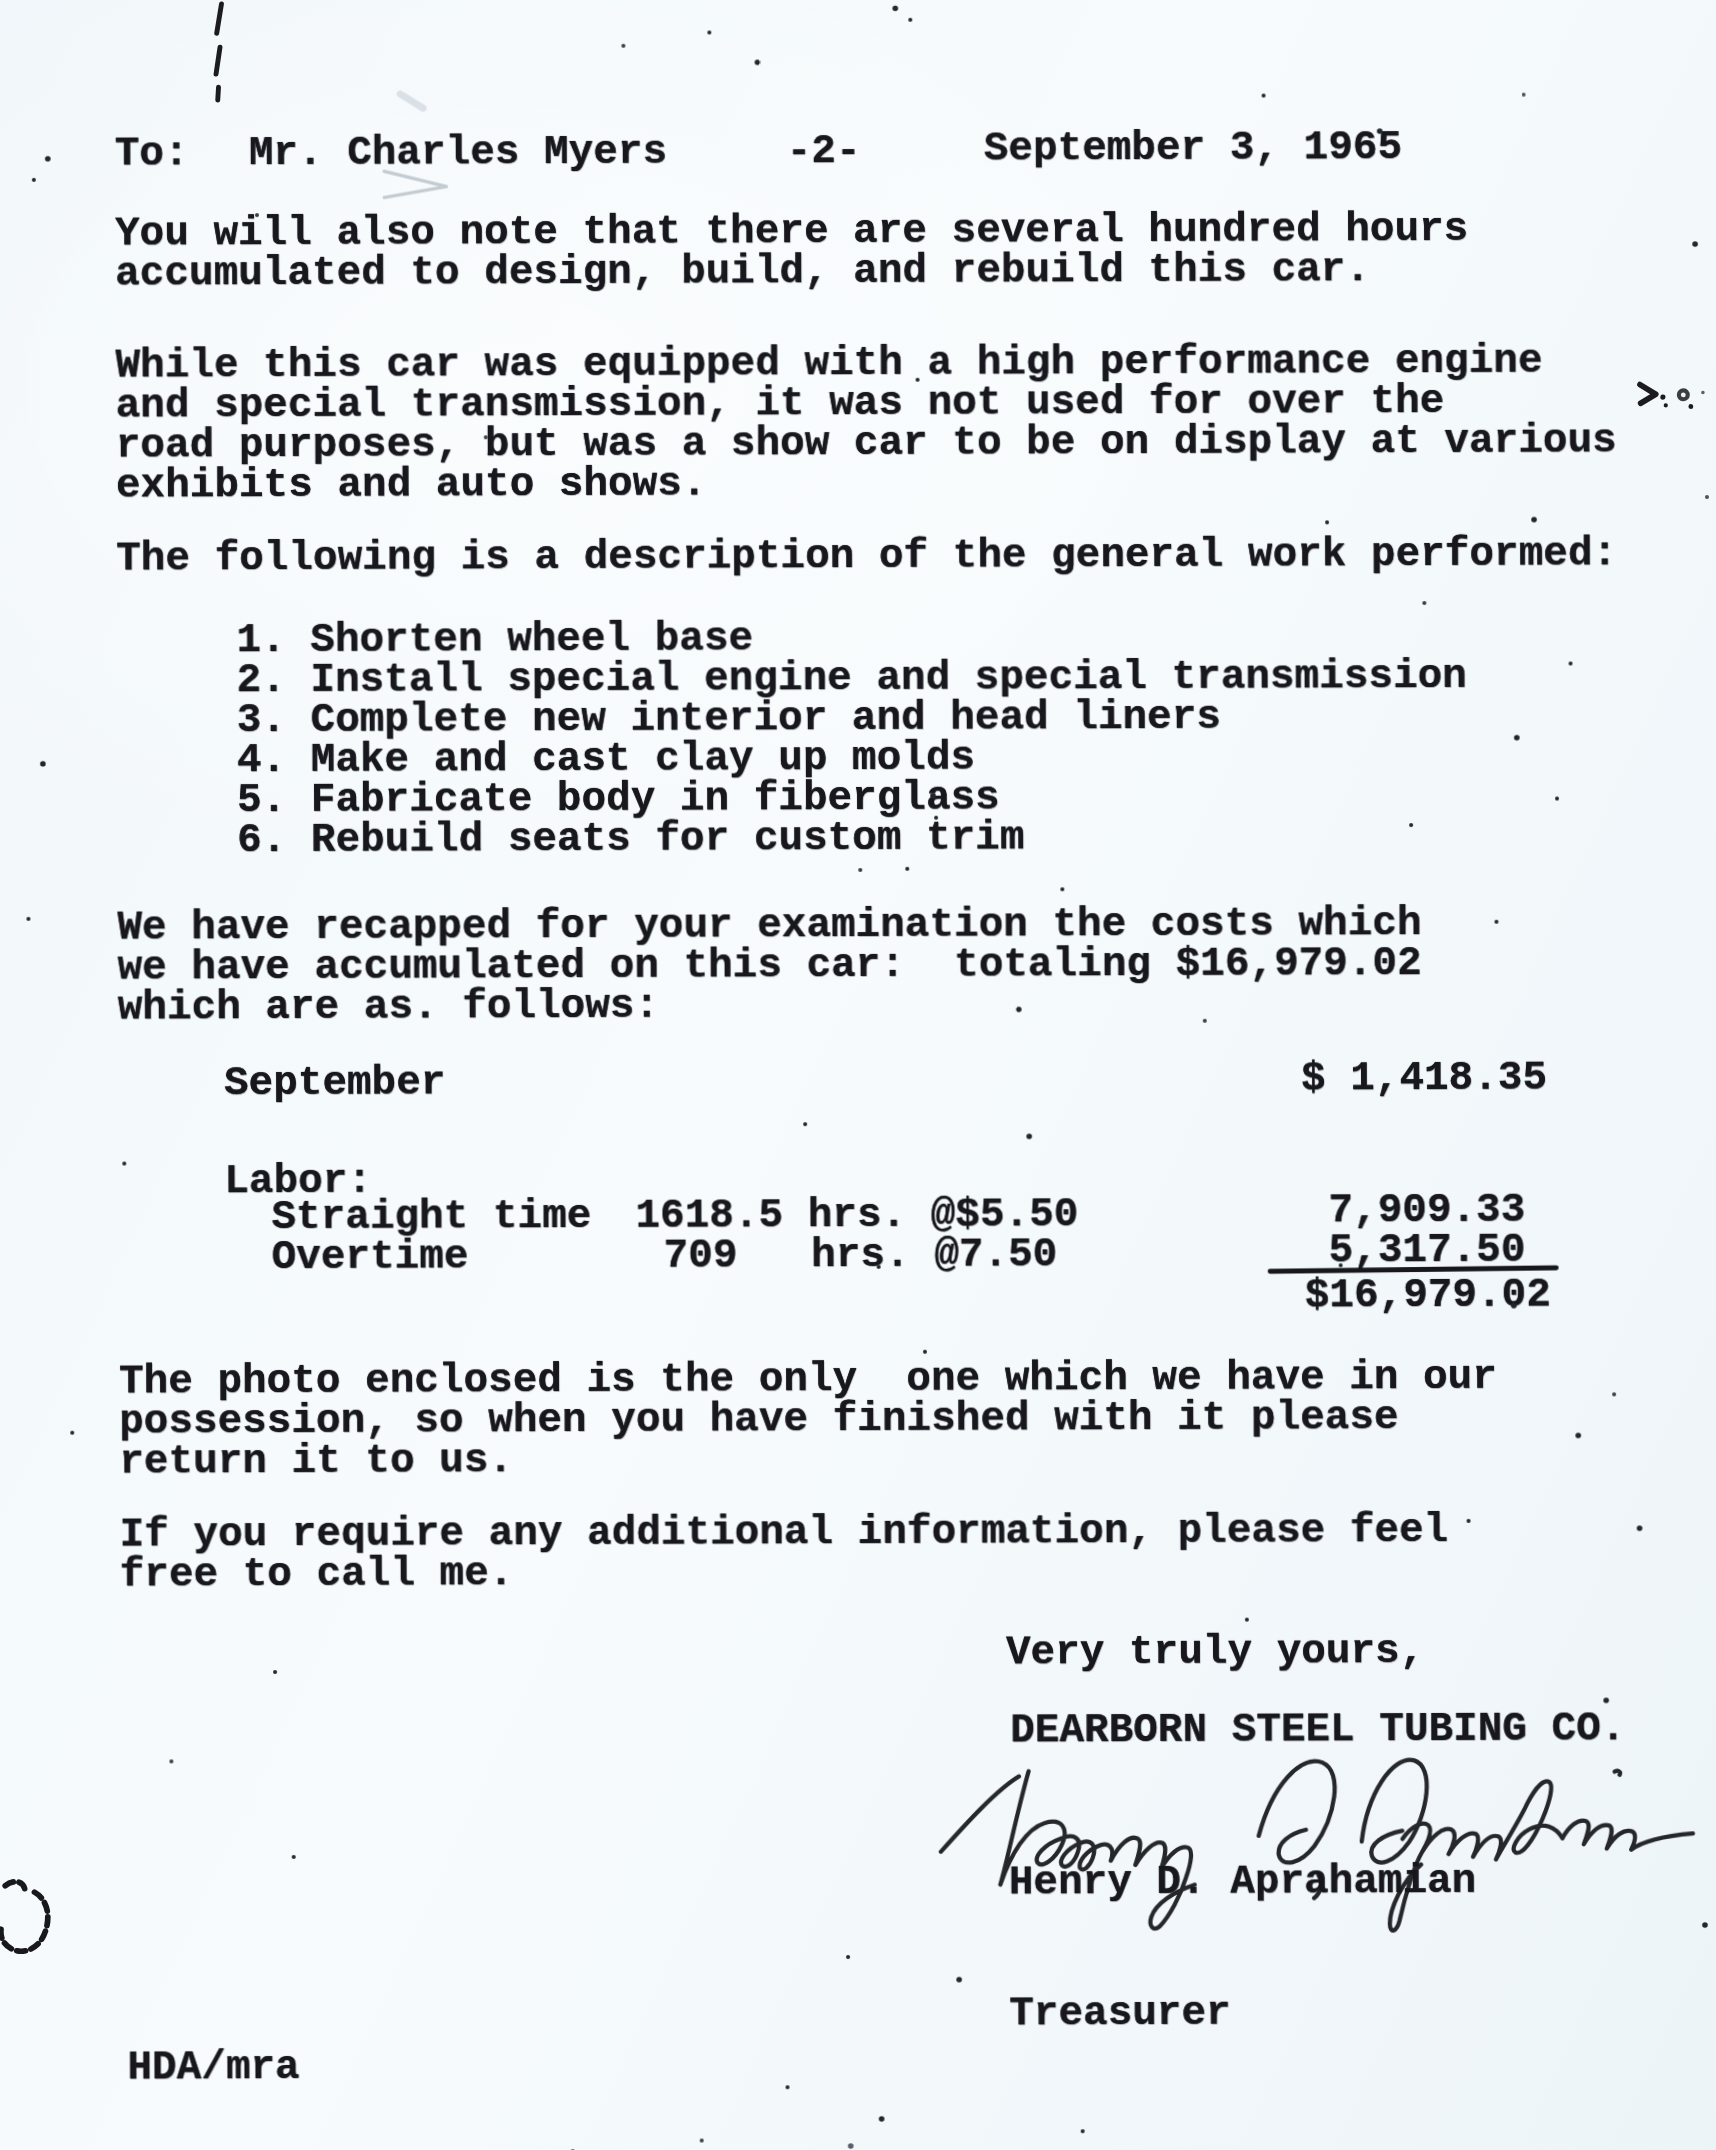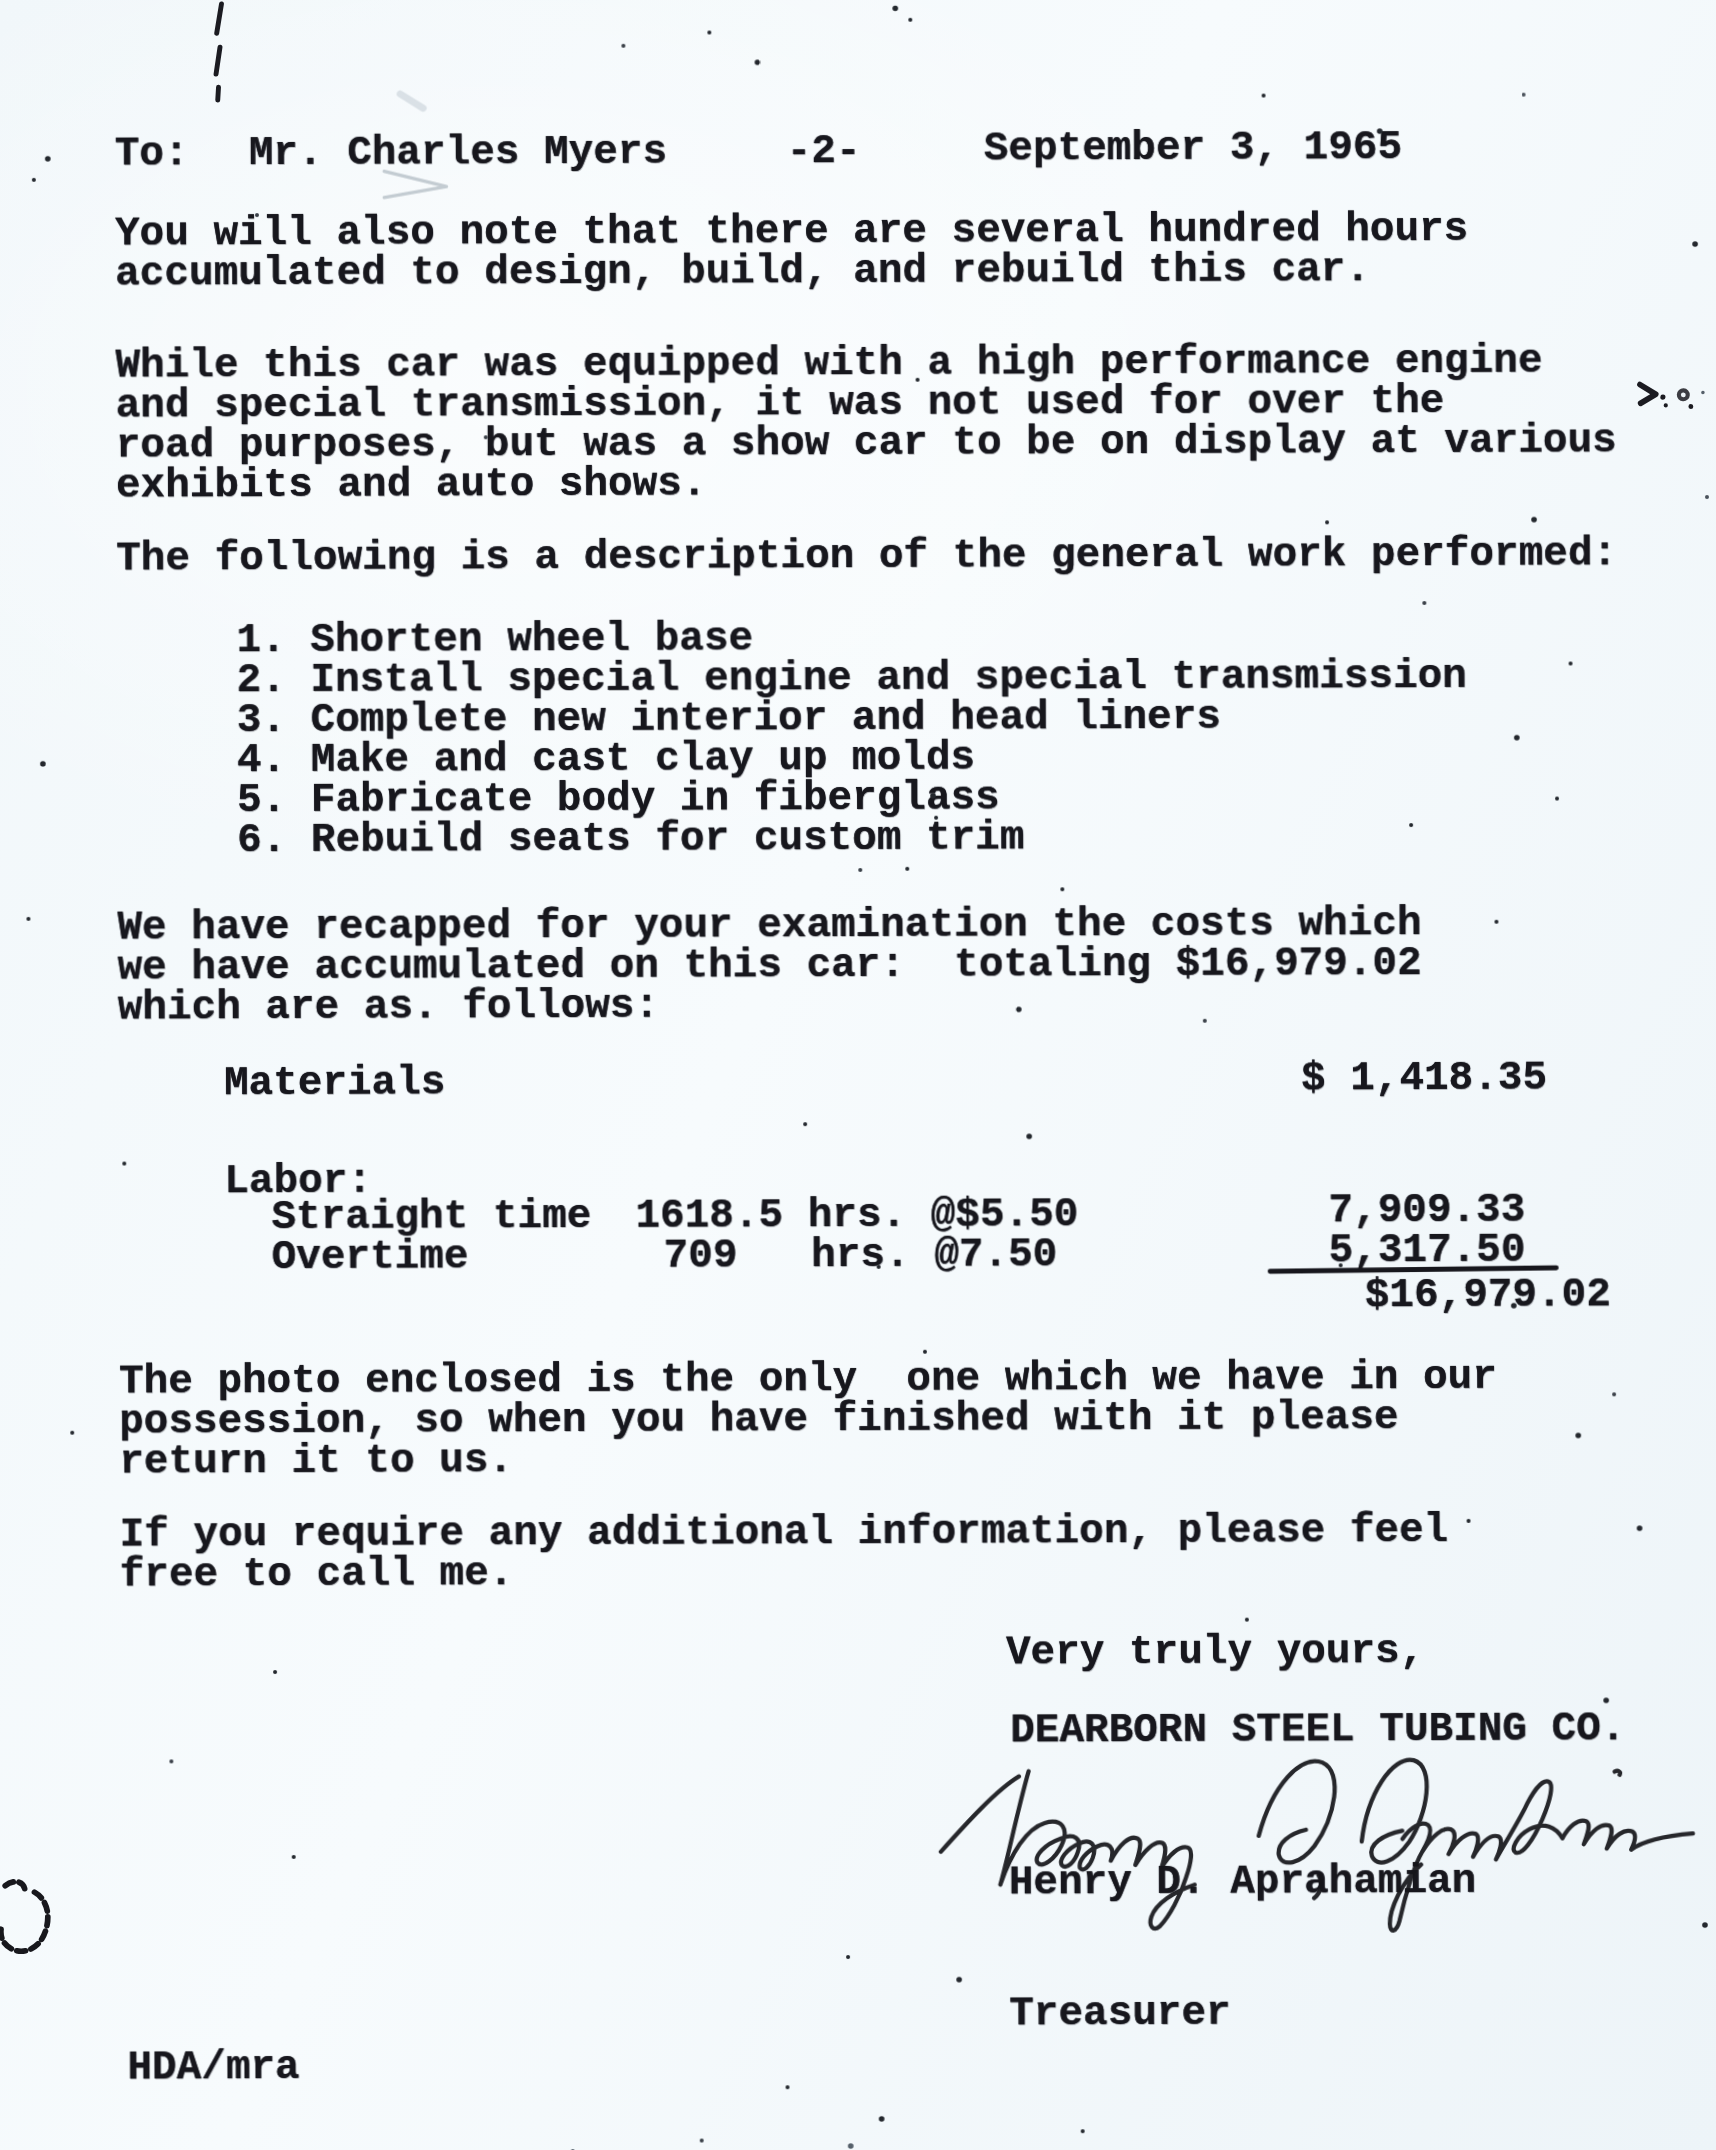--- a/index.html
+++ b/index.html
@@ -71,35 +71,35 @@
       <span class="line" style="left:238px;top:738px">4. Make and cast clay up molds</span>
       <span class="line" style="left:238px;top:778px">5. Fabricate body in fiberglass</span>
       <span class="line" style="left:238px;top:818px">6. Rebuild seats for custom trim</span>
     </div>
 
     <div class="para" style="left:118px;top:905px">We have recapped for your examination the costs which
 we have accumulated on this car:  totaling $16,979.02
 which are as. follows:</div>
 
     <div>
-      <span class="line" style="left:224px;top:1061px">Materials</span>
+      <span class="line" style="left:224px;top:1061px">September</span>
       <span class="line" style="left:1301px;top:1060px">$ 1,418.35</span>
 
       <span class="line" style="left:224px;top:1159px">Labor:</span>
 
       <span class="line" style="left:271px;top:1195px">Straight time</span>
       <span class="line" style="left:635px;top:1195px">1618.5 hrs. @$5.50</span>
       <span class="line" style="left:1328px;top:1192px">7,909.33</span>
 
       <span class="line" style="left:271px;top:1235px">Overtime</span>
       <span class="line" style="left:663px;top:1235px">709   hrs. @7.50</span>
       <span class="line" style="left:1328px;top:1232px">5,317.50</span>
 
       <div class="rule" style="left:1267px;top:1269px;width:291px;height:4.9px;transform:rotate(-0.5deg)"></div>
-      <span class="line" style="left:1364px;top:1277px">$16,979.02</span>
+      <span class="line" style="left:1304px;top:1277px">$16,979.02</span>
     </div>
 
     <div class="para" style="left:118px;top:1359px">The photo enclosed is the only  one which we have in our
 possession, so when you have finished with it please
 return it to us.</div>
     <div class="para" style="left:118px;top:1512px">If you require any additional information, please feel
 free to call me.</div>
 
     <div>
       <span class="line" style="left:1004px;top:1633px">Very truly yours,</span>

